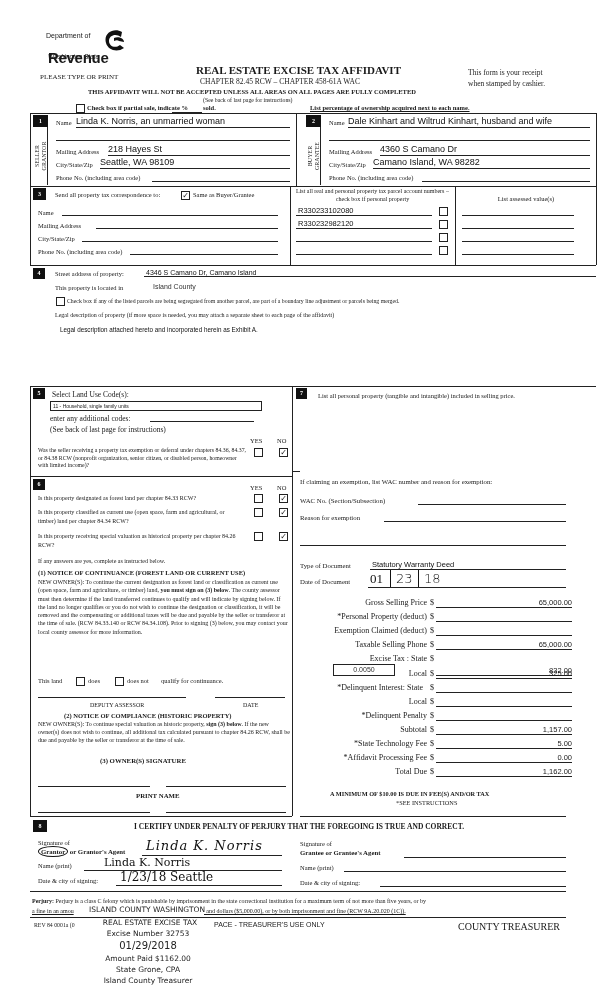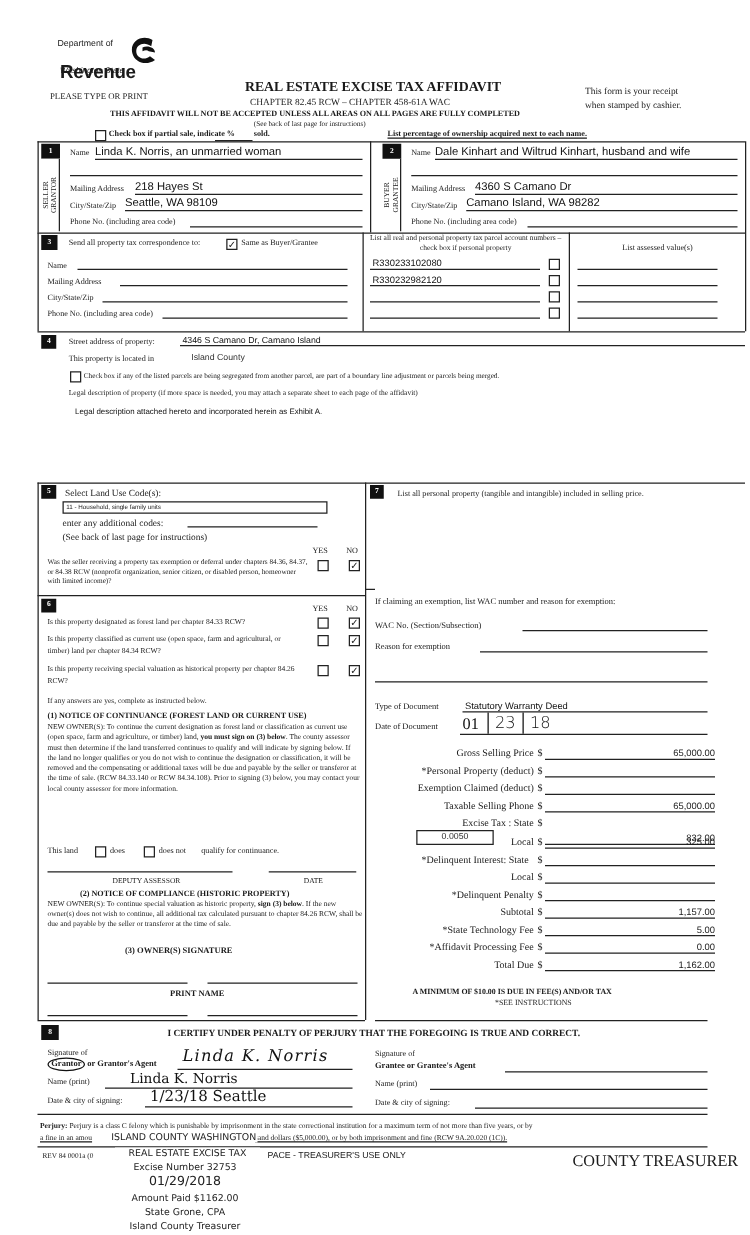--- a/index.html
+++ b/index.html
@@ -286,21 +286,21 @@
 <div class="hline" style="left:30px;top:891px;width:536px;"></div>
 
 <div class="abs serif" style="left:32px;top:898px;font-size:6px;white-space:nowrap;">
   <b>Perjury:</b><span> Perjury is a class C felony which is punishable by imprisonment in the state correctional institution for a maximum term of not more than five years, or by</span>
 </div>
 <div class="abs serif" style="left:32px;top:908px;font-size:6px;text-decoration:underline;">a fine in an amou</div>
 <div class="abs serif" style="left:204px;top:908px;font-size:6px;text-decoration:underline;white-space:nowrap;">sand dollars ($5,000.00), or by both imprisonment and fine (RCW 9A.20.020 (1C)).</div>
 <div class="hline" style="left:30px;top:917px;width:536px;"></div>
 <div class="abs serif" style="left:34px;top:922px;font-size:5.8px;">REV 84 0001a (0</div>
 <div class="abs sans" style="left:214px;top:921px;font-size:7px;background:#fff;">PACE - TREASURER'S USE ONLY</div>
-<div class="abs serif" style="left:458px;top:921px;font-size:13px;">COUNTY TREASURER</div>
+<div class="abs serif" style="left:458px;top:921px;font-size:10px;">COUNTY TREASURER</div>
 
 <div class="stamp" style="left:88px;top:905px;width:118px;font-size:7.5px;background:#fff;">ISLAND COUNTY WASHINGTON</div>
 <div class="stamp" style="left:92px;top:918px;width:116px;font-size:7.5px;background:#fff;">REAL ESTATE EXCISE TAX</div>
 <div class="stamp" style="left:90px;top:929px;width:116px;font-size:7.5px;">Excise Number 32753</div>
 <div class="stamp" style="left:90px;top:940px;width:116px;font-size:10px;">01/29/2018</div>
 <div class="stamp" style="left:90px;top:954px;width:116px;font-size:7.5px;">Amount Paid $1162.00</div>
 <div class="stamp" style="left:90px;top:965px;width:116px;font-size:7.5px;">State Grone, CPA</div>
 <div class="stamp" style="left:90px;top:976px;width:116px;font-size:7.5px;">Island County Treasurer</div>
 
 </body></html>

